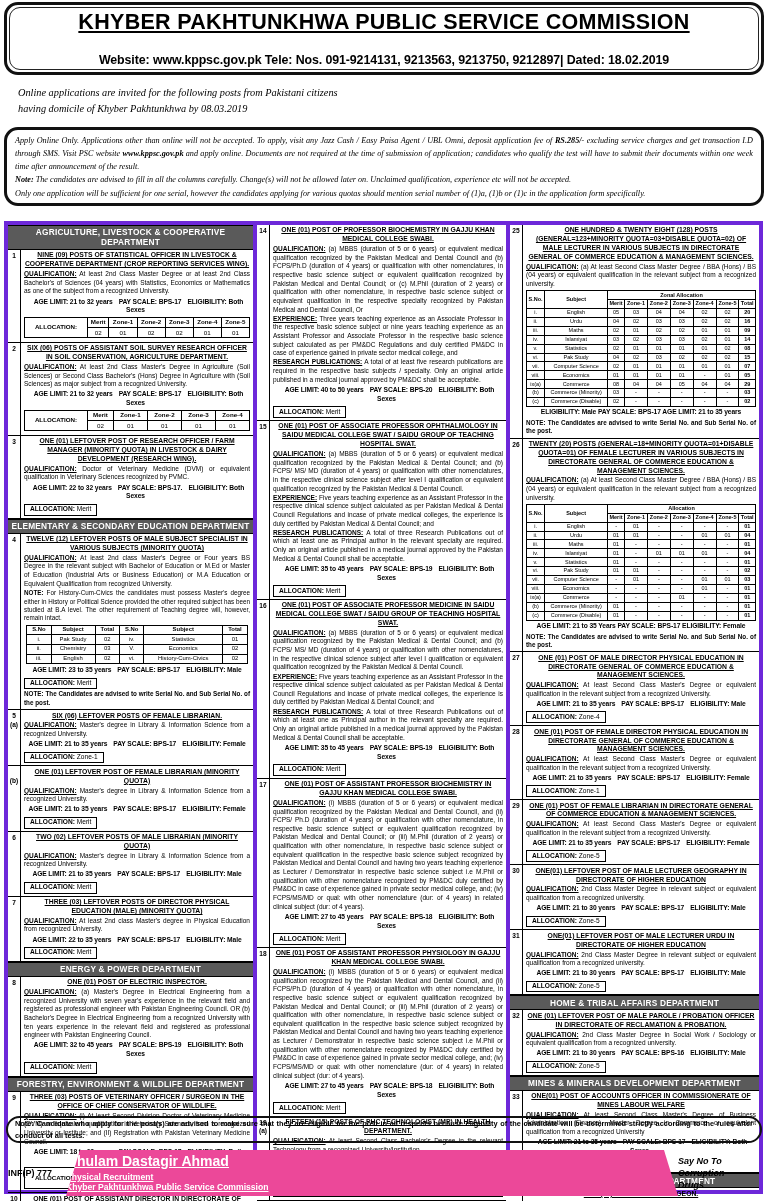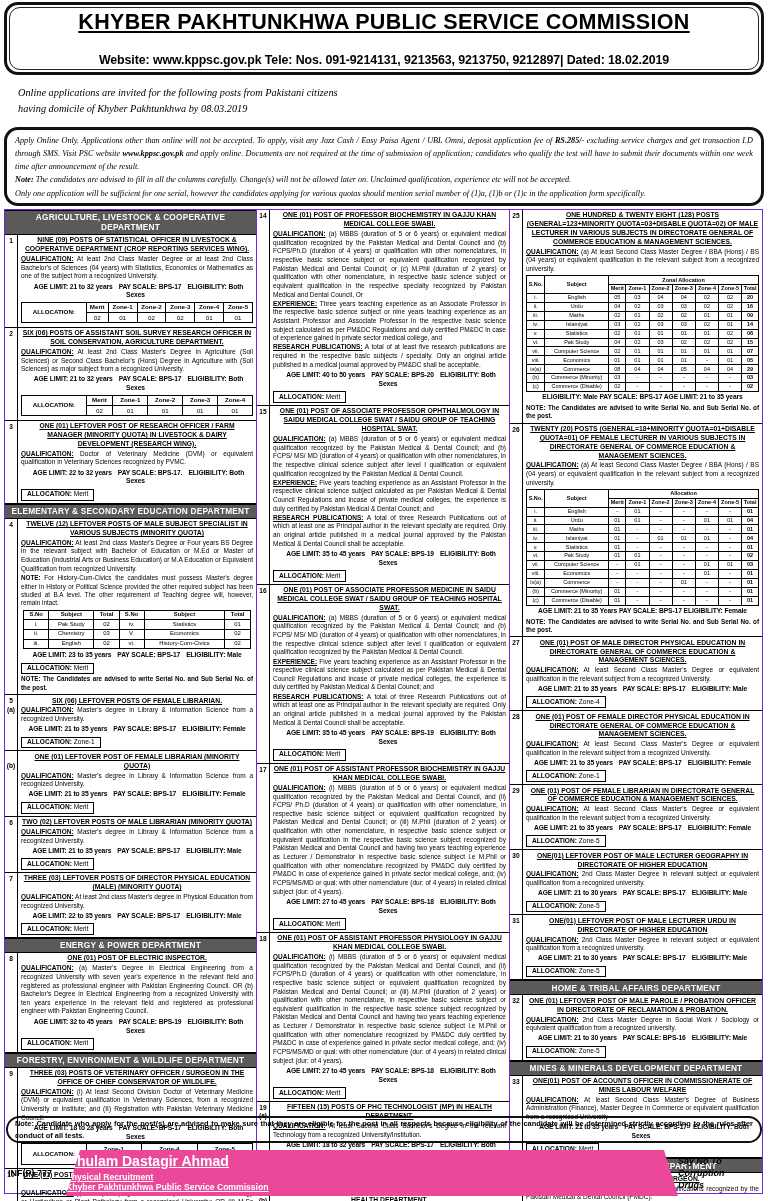--- a/index.html
+++ b/index.html
@@ -36,21 +36,21 @@
 
   .notice {
     border: 3px solid #111; border-radius: 14px; margin-top: 3px; padding: 4px 8px 3px;
     font-style: italic; font-size: 8.2px; line-height: 1.62; font-family: "Liberation Serif", serif;
     text-align: justify;
   }
   .notice b { font-weight: bold; }
 
   
   .cols { display:flex; margin-top:3px; gap:0; height: 985px; }
-  .col { width: 253px; border: 1px solid #6d28d9; }
+  .col { width: 253px; border: 4px solid #6d28d9; margin-top: 12px; }
   .col + .col { border-left: none; }
 
   .deptbar {
     background:#5a5a5a; color:#fff; text-align:center; font-weight:bold;
     font-size: 8.3px; letter-spacing:0.2px; padding:1.5px 2px; border-bottom:1px solid #000; border-top:1px solid #000;
   }
   .item { display:flex; border-bottom:1px solid #000; }
   .sn { width:13px; min-width:13px; border-right:1px solid #000; font-size:6.6px; font-weight:bold; text-align:center; padding-top:2px; line-height:1.3;}
   .body { flex:1; padding: 1.5px 3px 2px; font-size: 6.5px; line-height:1.33; text-align:justify; }
   .ttl { text-align:center; font-weight:bold; font-size:6.8px; text-decoration:underline; line-height:1.3; margin-bottom:1px; display:block;}

